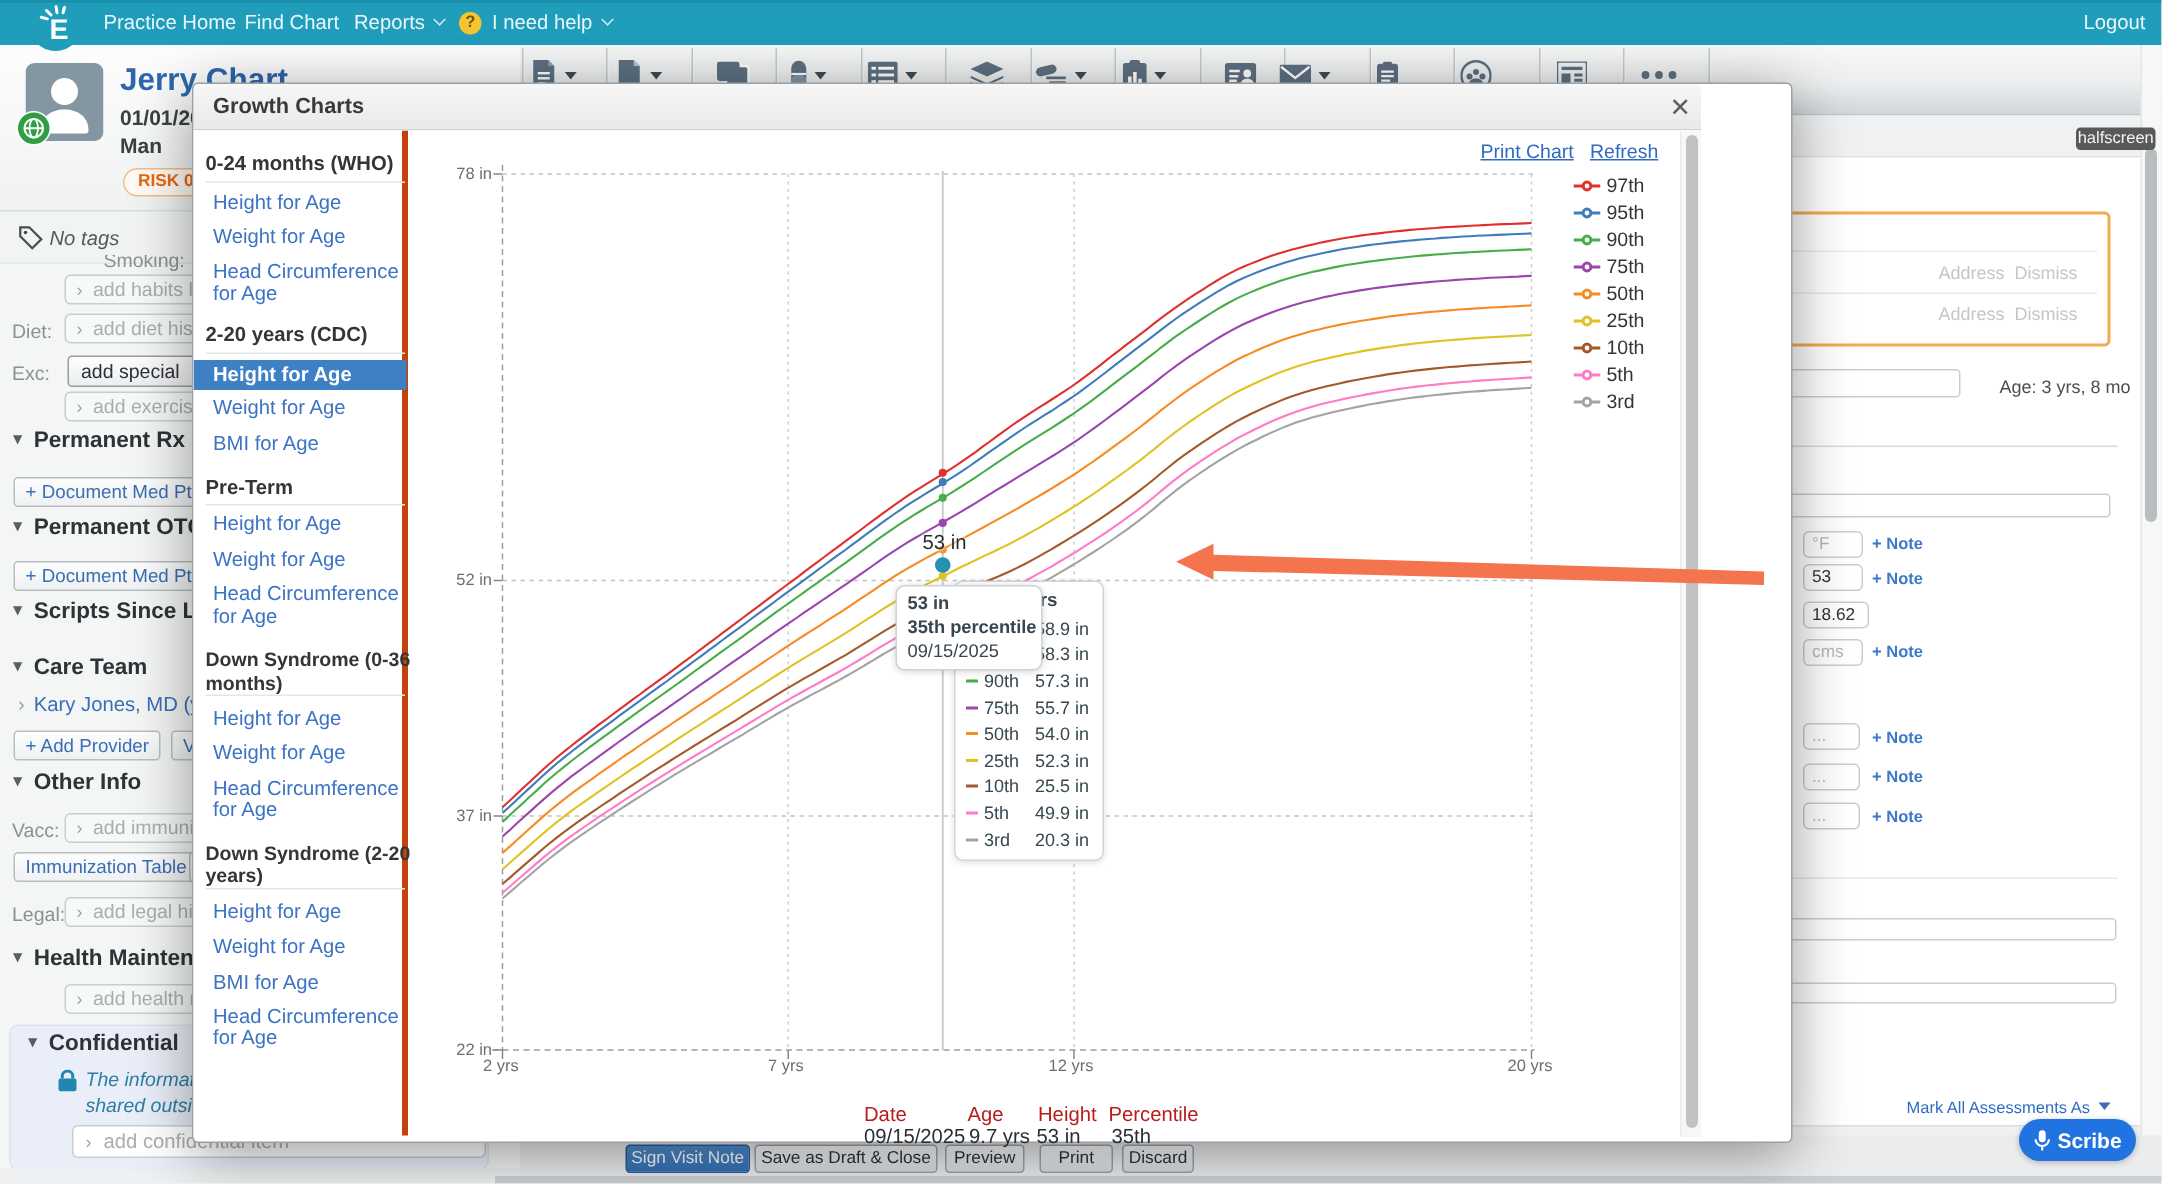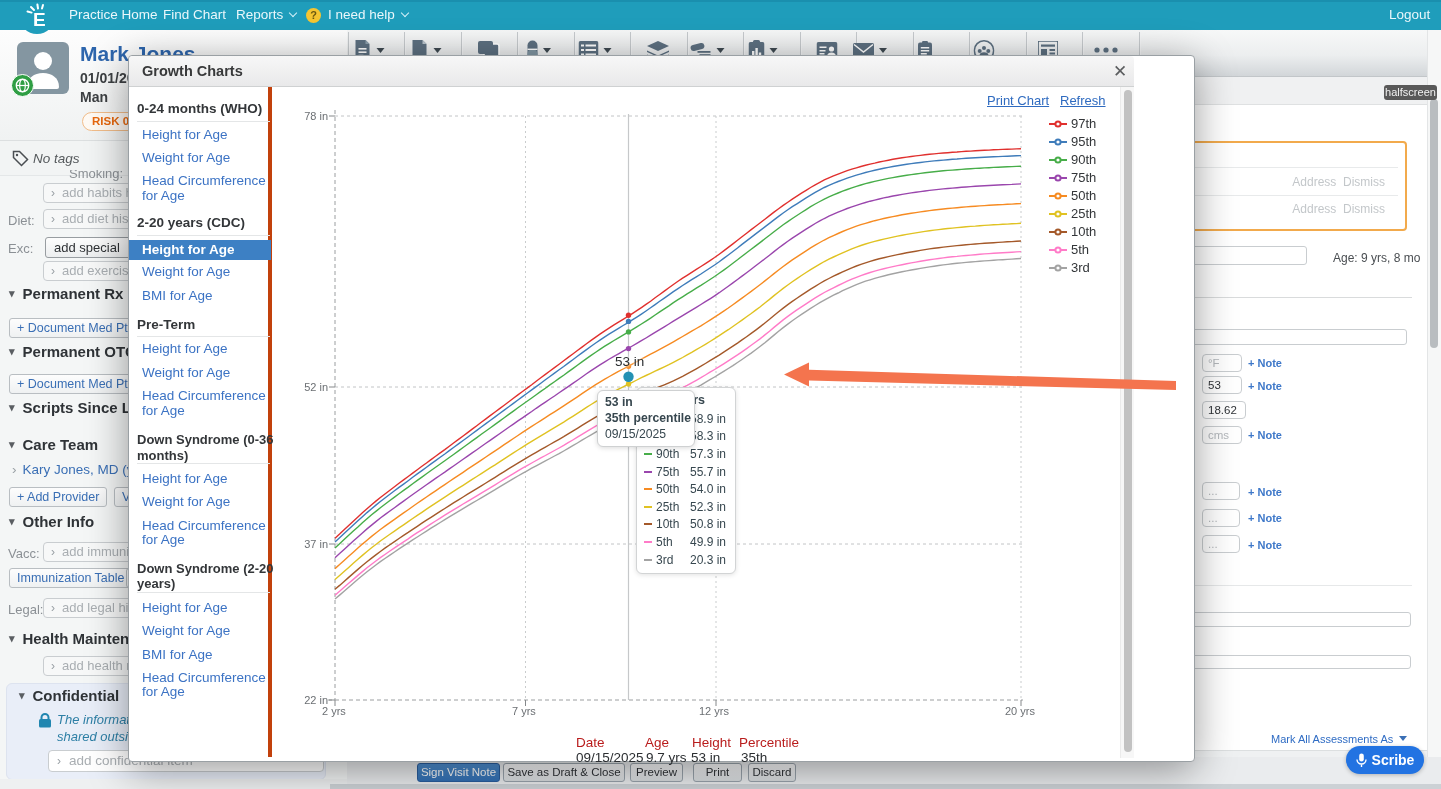--- a/index.html
+++ b/index.html
@@ -133,21 +133,21 @@
       <rect width="52" height="52" rx="6" fill="#8496a1"></rect>
       <circle cx="26" cy="19" r="9" fill="#fff"></circle>
       <path d="M10 45 c0-9 7-14 16-14 s16 5 16 14 q0 2 -2 2 h-28 q-2 0 -2-2z" fill="#fff"></path>
     </svg>
     <svg style="position:absolute;left:11px;top:44px" width="23" height="23" viewBox="0 0 23 23">
       <circle cx="11.5" cy="11.5" r="11" fill="#2f9e44" stroke="#fff" stroke-width="1"></circle>
       <circle cx="11.5" cy="11.5" r="6.2" fill="none" stroke="#fff" stroke-width="1.4"></circle>
       <ellipse cx="11.5" cy="11.5" rx="2.8" ry="6.2" fill="none" stroke="#fff" stroke-width="1.2"></ellipse>
       <line x1="5.3" y1="11.5" x2="17.7" y2="11.5" stroke="#fff" stroke-width="1.2"></line>
     </svg>
-    <div id="pname">Mark Jones</div>
+    <div id="pname">Jerry Chart</div>
     <div id="pdob">01/01/2016</div>
     <div id="psex">Man</div>
     <div id="risk">RISK 0.00</div>
     <div id="notags">
       <svg width="17" height="17" viewBox="0 0 17 17">
           <path d="M1.5 1.5 h6 l8 8 -6 6 -8-8 z" fill="none" stroke="#4a4e52" stroke-width="1.5"></path>
           <circle cx="5" cy="5" r="1.2" fill="#4a4e52"></circle>
         </svg>
       <span>No tags</span>
     </div>
@@ -334,21 +334,21 @@
       </svg></div>
   <div id="halfscreen">halfscreen</div>
 
   <div id="rightpanel"></div>
   <div id="alertbox"></div>
   <div class="alsep" style="top:167px"></div>
   <div class="alrow" style="top:175px">Address&nbsp;&nbsp;Dismiss</div>
   <div class="alsep" style="top:195px"></div>
   <div class="alrow" style="top:202px">Address&nbsp;&nbsp;Dismiss</div>
   <div id="topinp"></div>
-  <div id="agelabel">Age: 9 yrs, 8 mo</div>
+  <div id="agelabel">Age: 3 yrs, 8 mo</div>
   <div id="rdivider"></div>
   <div id="ccinp"></div>
 <div class="rlab" style="top:357px">Temp:</div>
 <div class="rinp ph" style="top:353.5px;width:40px">°F</div>
 <div class="rnote" style="top:357px">+ Note</div>
 <div class="rlab" style="top:379.5px">Ht:</div>
 <div class="rinp " style="top:376px;width:40px">53</div>
 <div class="rnote" style="top:379.5px">+ Note</div>
 <div class="rlab" style="top:404.5px">BMI:</div>
 <div class="rinp " style="top:401px;width:44px">18.62</div>
@@ -559,21 +559,21 @@
             <span class="ttv">54.0 in</span>
           </div>
 <div class="ttrow">
             <span class="ttdash" style="background:#e0c222"></span>
             <span class="ttn">25th</span>
             <span class="ttv">52.3 in</span>
           </div>
 <div class="ttrow">
             <span class="ttdash" style="background:#a4592a"></span>
             <span class="ttn">10th</span>
-            <span class="ttv">50.8 in</span>
+            <span class="ttv">25.5 in</span>
           </div>
 <div class="ttrow">
             <span class="ttdash" style="background:#ff7bc8"></span>
             <span class="ttn">5th</span>
             <span class="ttv">49.9 in</span>
           </div>
 <div class="ttrow">
             <span class="ttdash" style="background:#a3a3a3"></span>
             <span class="ttn">3rd</span>
             <span class="ttv">20.3 in</span>

